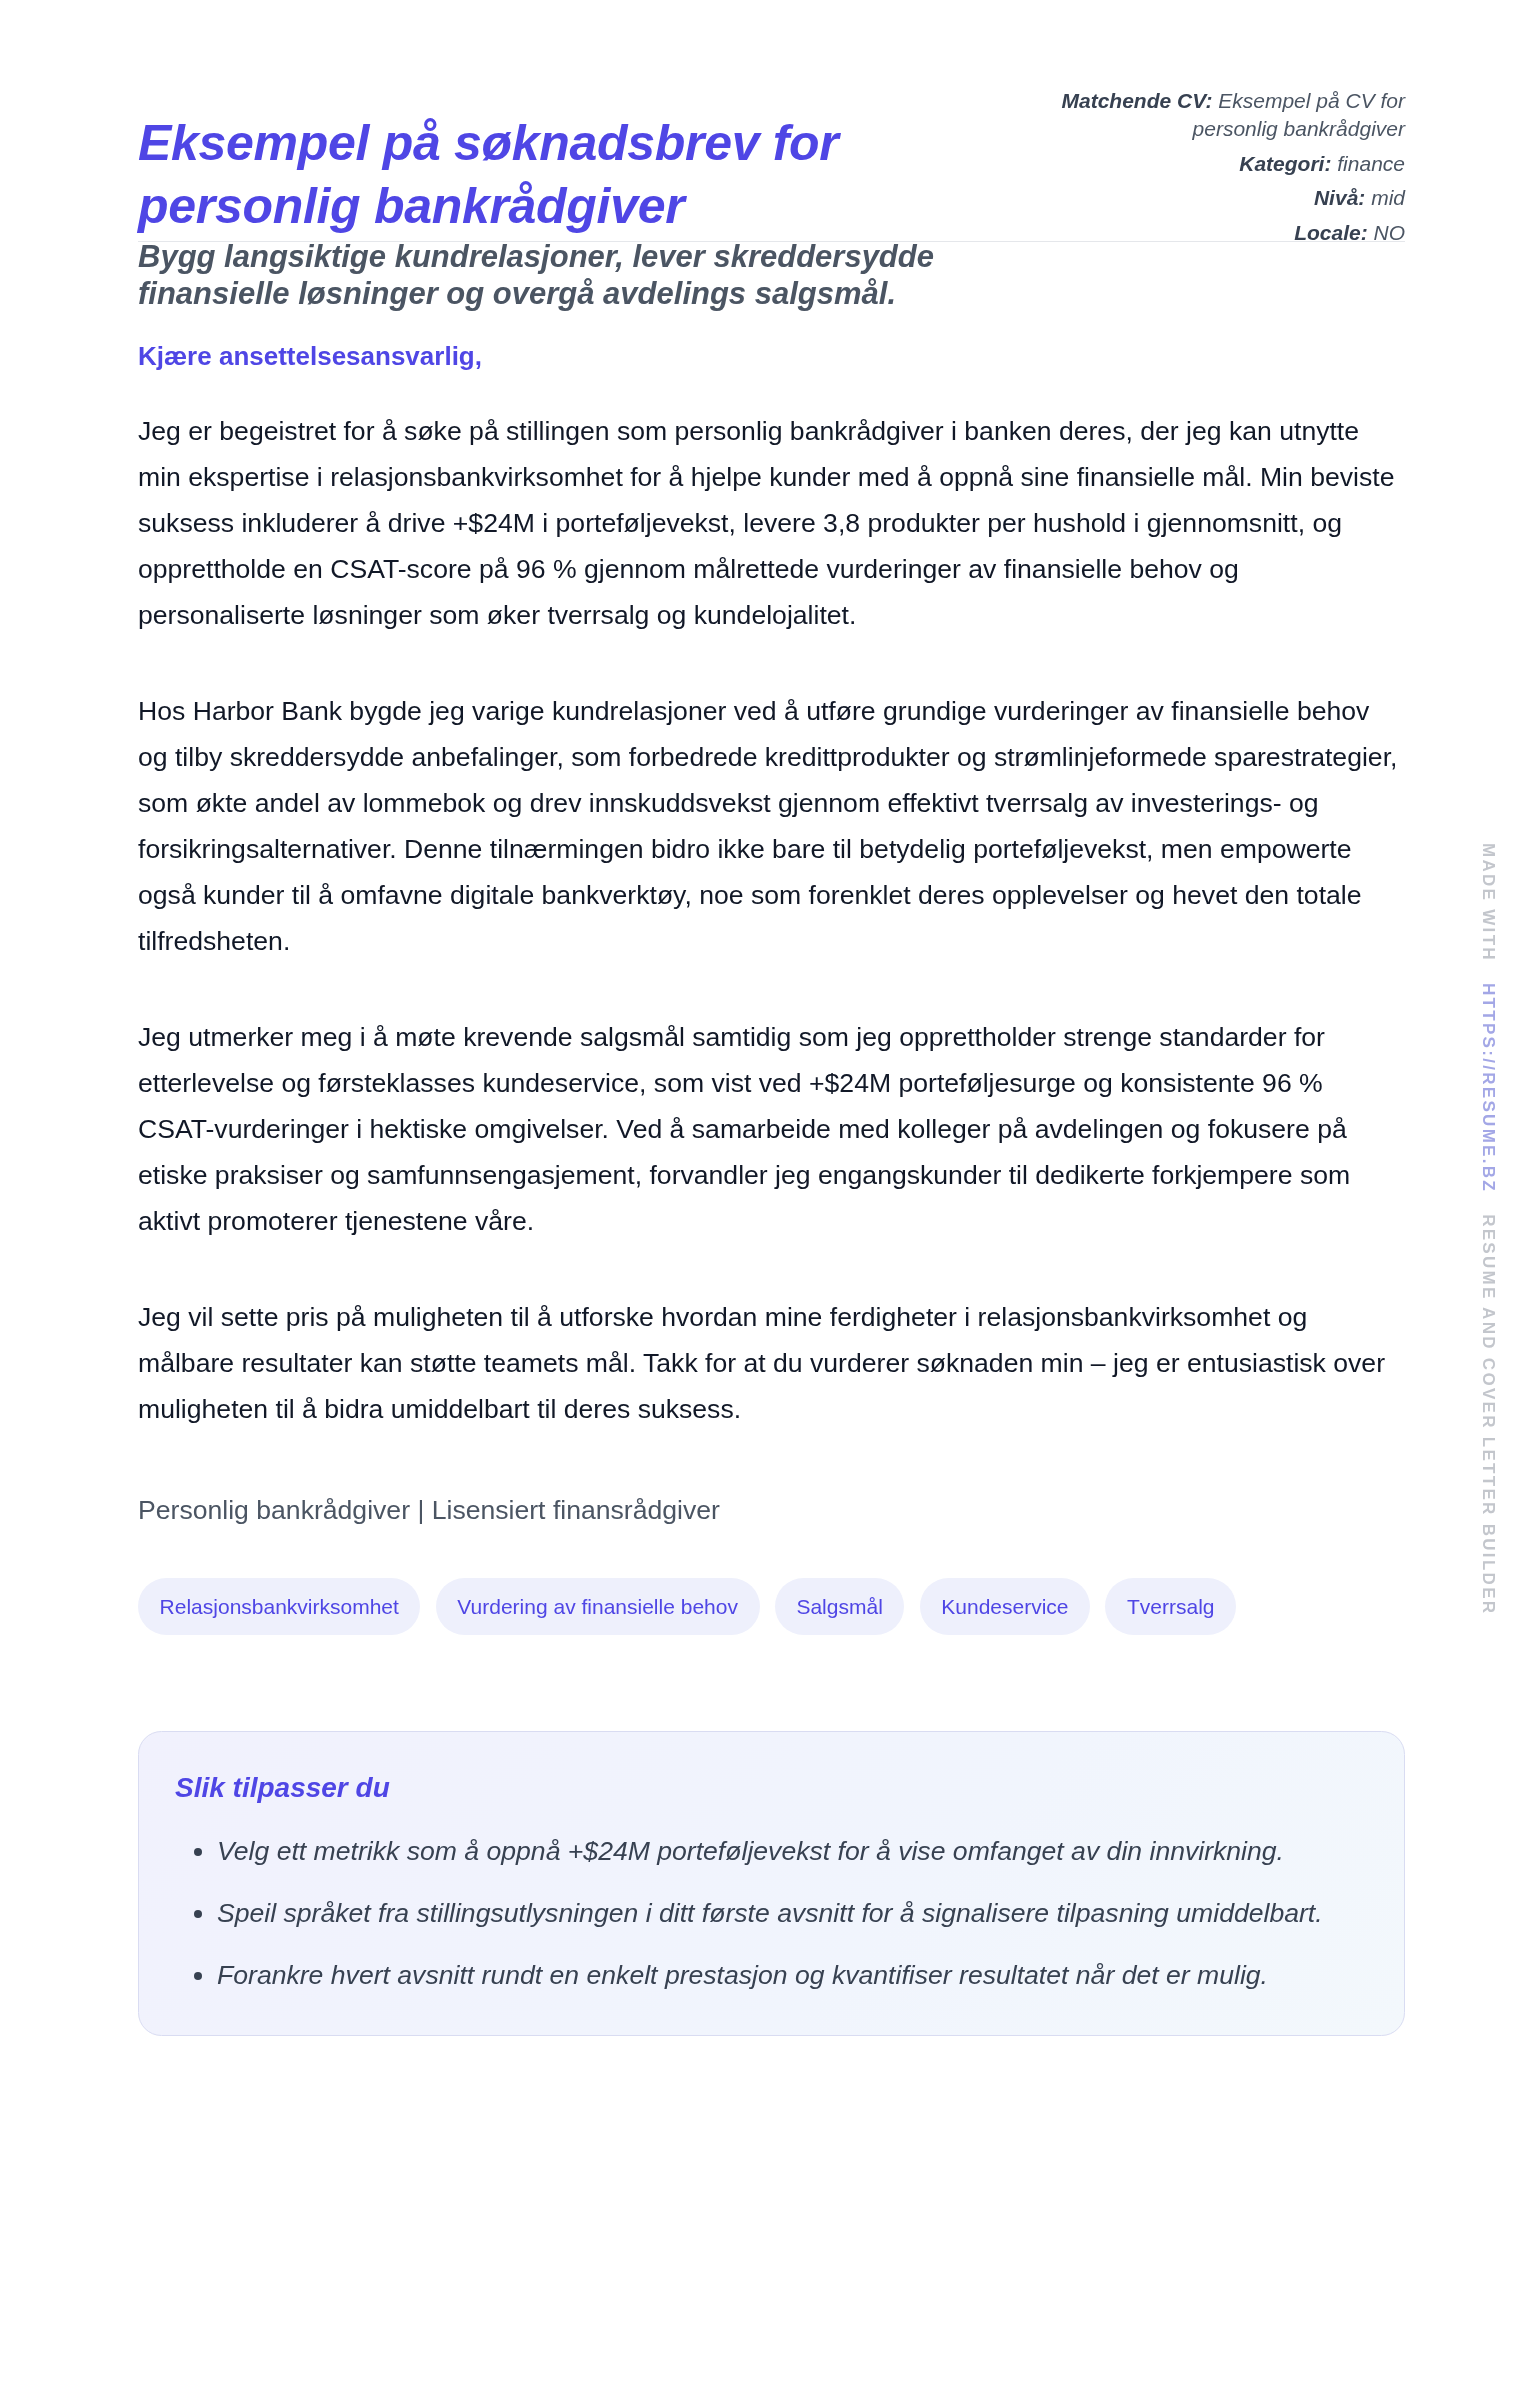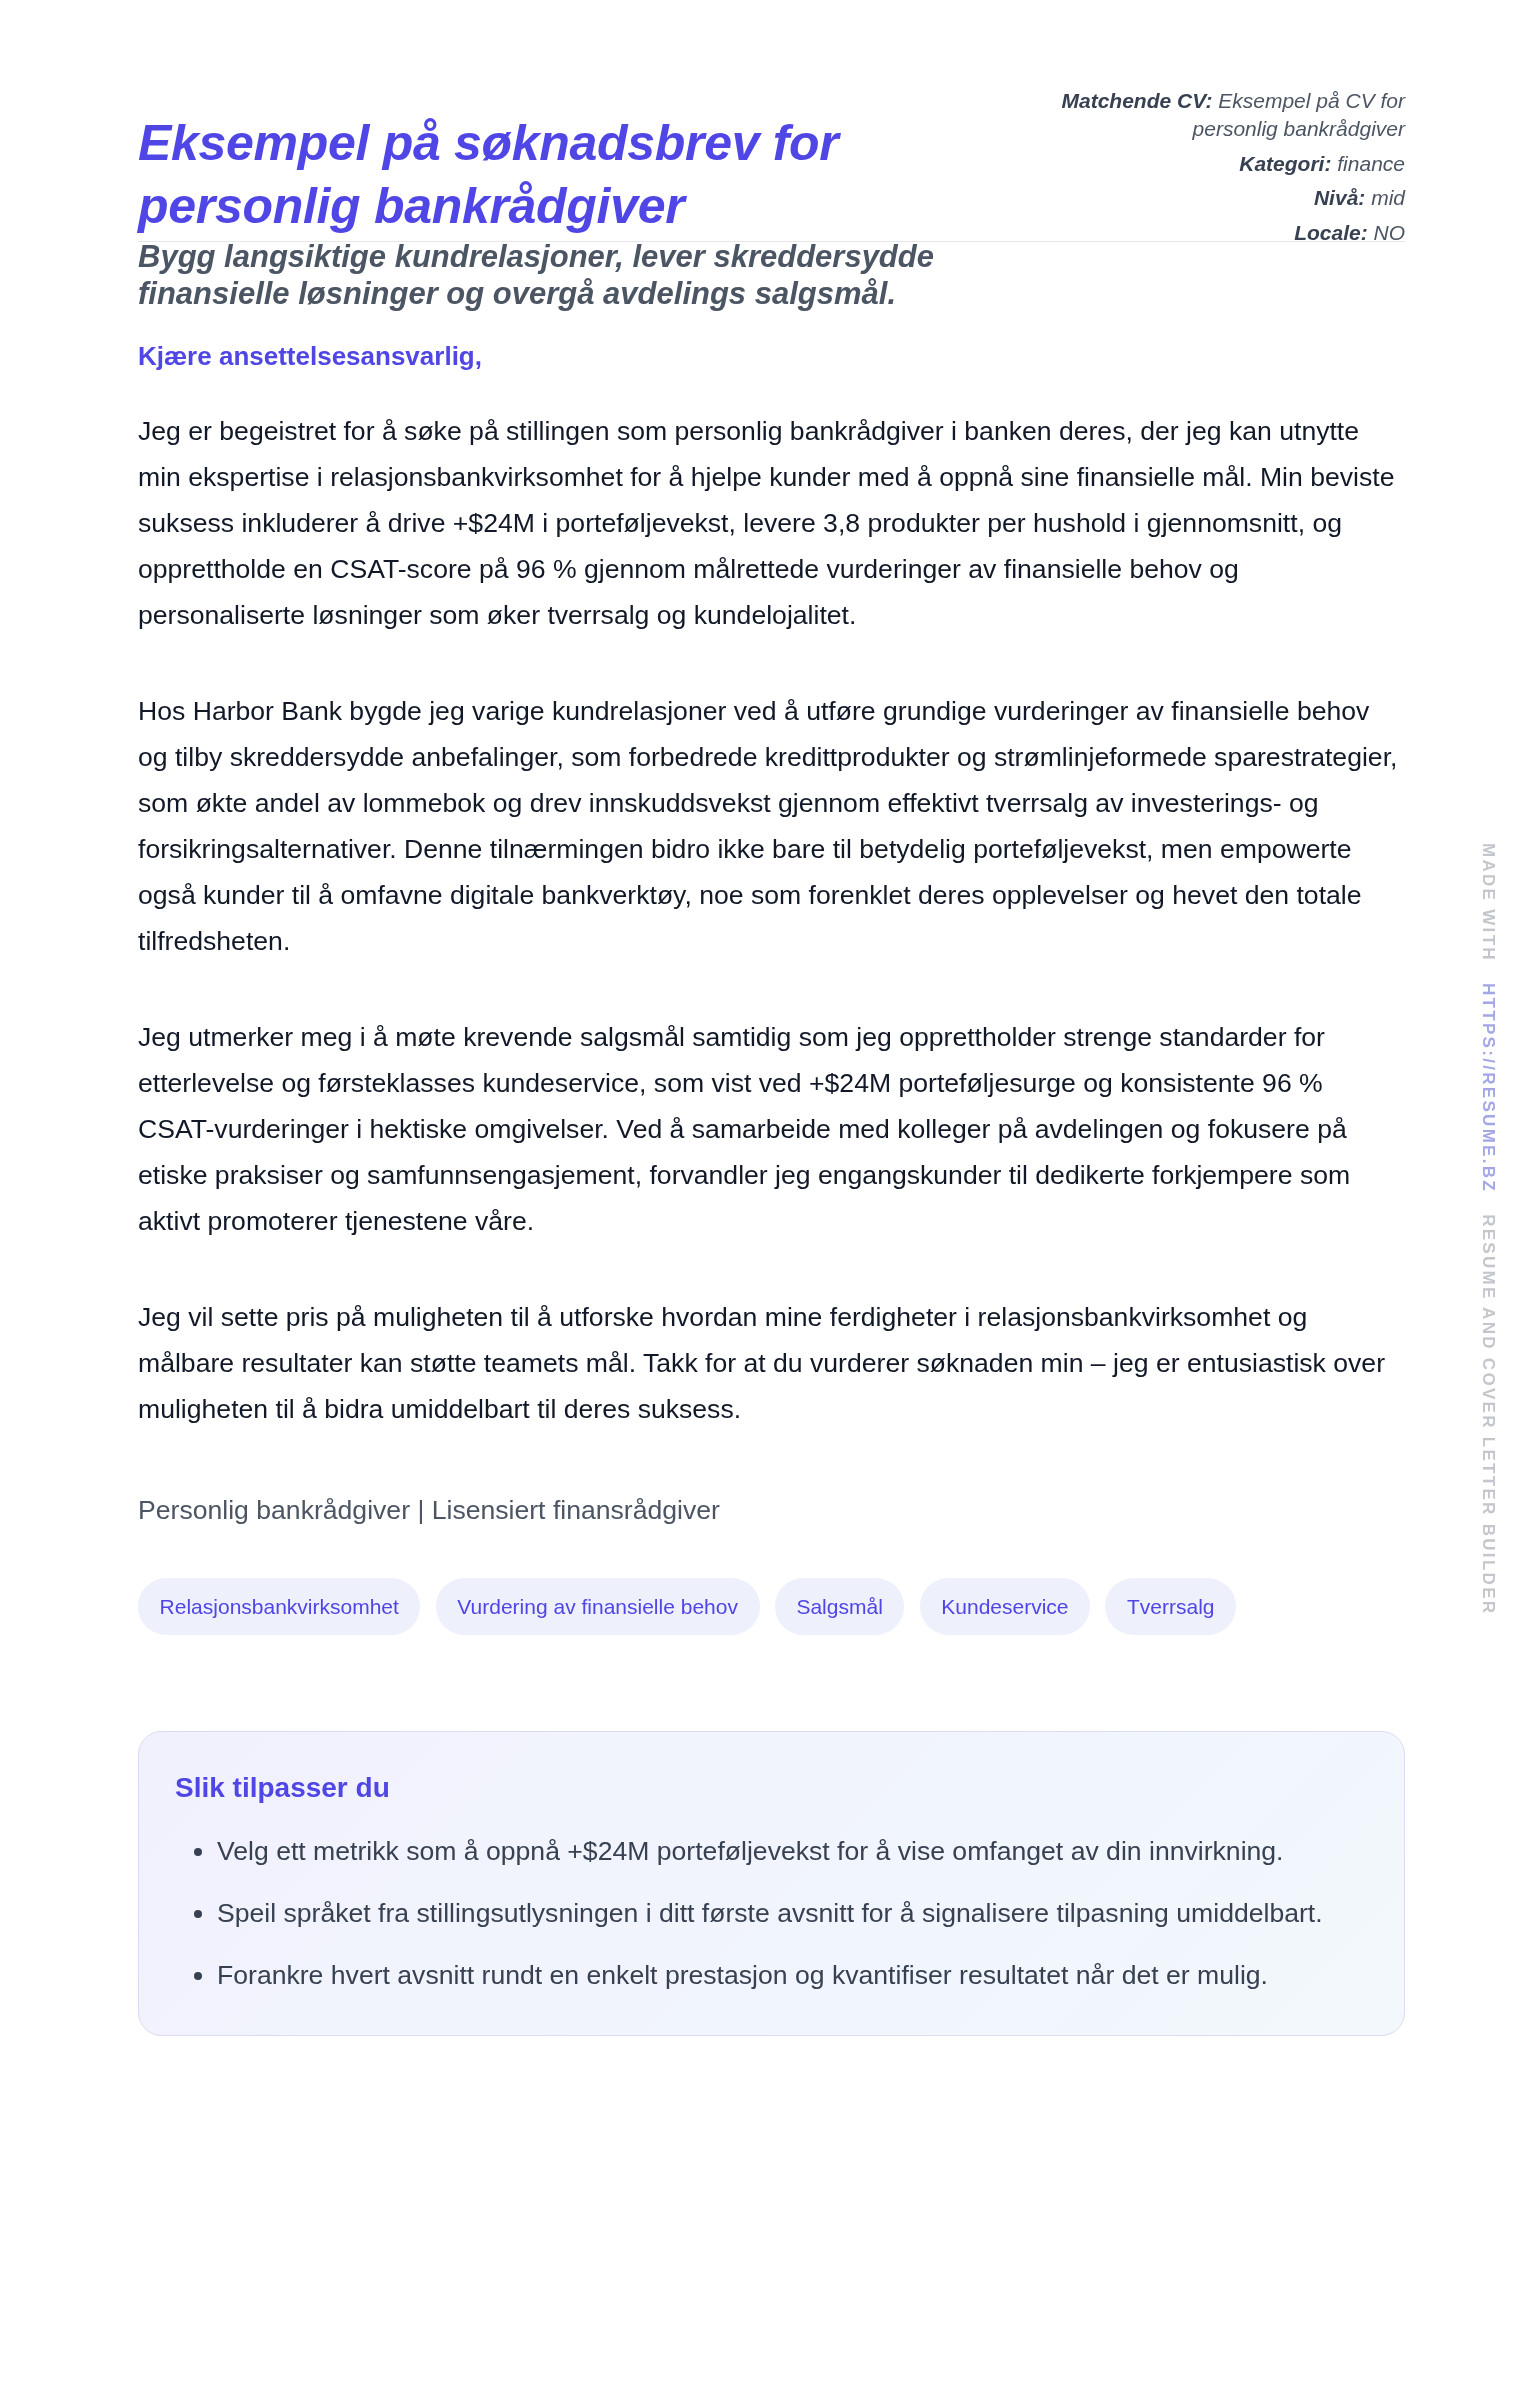--- a/index.html
+++ b/index.html
@@ -109,20 +109,21 @@
     white-space: nowrap;
   }
   .tips {
     margin-top: 96px;
     border: 1.8px solid #d9dcf2;
     border-radius: 23.4px;
     background: linear-gradient(135deg, #f1f1fd 0%, #f1f5fd 60%, #f3f8fc 100%);
     padding: 38px 36px 21.6px 36px;
     box-sizing: border-box;
     width: 1267px;
+    font-style: italic;
   }
   .tips-title {
     margin: 0 0 21.6px 0;
     font-size: 28px;
     font-weight: 700;
     color: #4f46e5;
     line-height: 36px;
   }
   .tips ul {
     margin: 8px;

